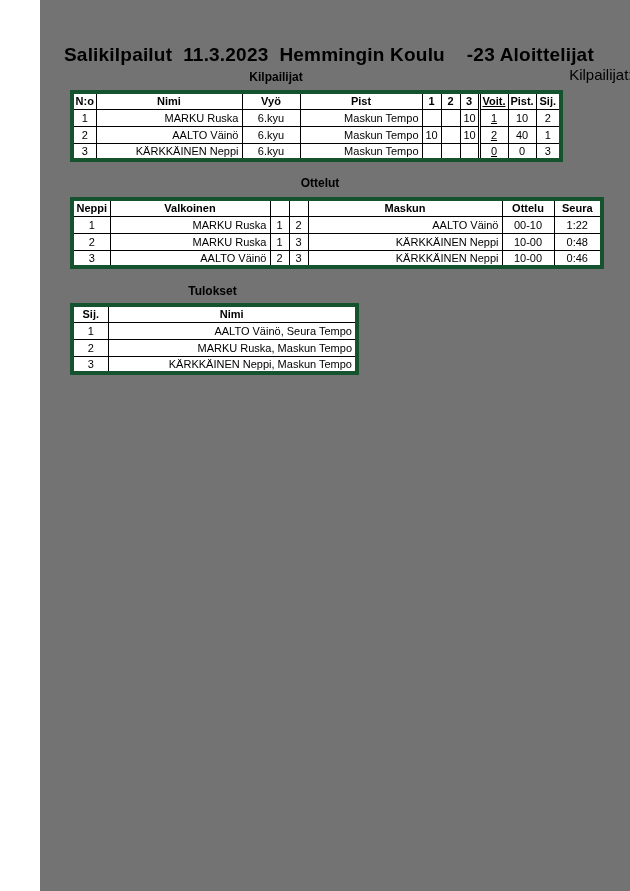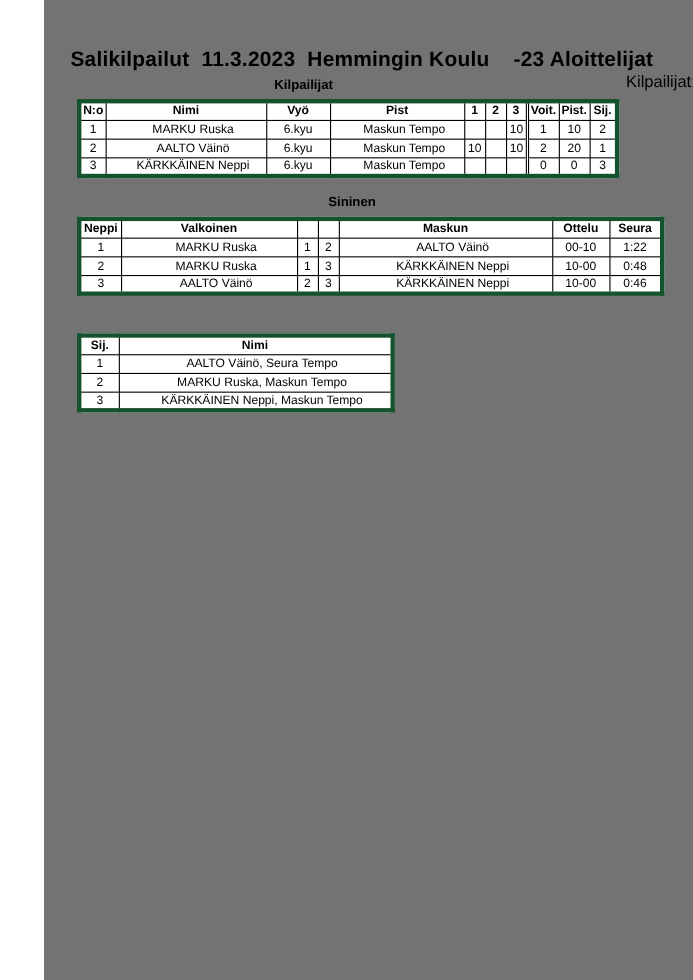--- a/index.html
+++ b/index.html
@@ -43,24 +43,24 @@
     white-space:nowrap;
     text-align:center;
   }
   th { font-weight:bold; padding:0 1px; }
 
   #t1 { left:30px; top:90px;  width:489px; }
   #t2 { left:30px; top:197px; width:530px; }
   #t3 { left:30px; top:303px; width:285px; }
 
   
-  #t1 td.c1, #t1 td.c3, #t2 td.c1, #t2 td.c4, #t3 td.c1 { text-align:center;padding-left:16px; }
+  #t1 td.c1, #t1 td.c3, #t2 td.c1, #t2 td.c4, #t3 td.c1 { text-align:right;padding-left:16px; }
 
   
-  #t1 .c7 { border-left:3px double #000; }
+  #t1 .c7 { border-left:3px double #000;text-decoration:underline; }
 </style>
 </head>
 <body>
 
 <div class="page">
 
   <div class="page-title">Salikilpailut  11.3.2023  Hemmingin Koulu    -23 Aloittelijat</div>
   <div class="competitors-count">Kilpailijat: 3</div>
 
   <div class="sec-title" id="sec1">Kilpailijat</div>
@@ -107,39 +107,39 @@
         </tr>
         <tr>
           <td class="c0">2</td>
           <td class="c1">AALTO Väinö</td>
           <td class="c2">6.kyu</td>
           <td class="c3">Maskun Tempo</td>
           <td class="c4">10</td>
           <td class="c5"></td>
           <td class="c6">10</td>
           <td class="c7">2</td>
-          <td class="c8">20</td>
+          <td class="c8">40</td>
           <td class="c9">1</td>
         </tr>
         <tr>
           <td class="c0">3</td>
           <td class="c1">KÄRKKÄINEN Neppi</td>
           <td class="c2">6.kyu</td>
           <td class="c3">Maskun Tempo</td>
           <td class="c4"></td>
           <td class="c5"></td>
           <td class="c6"></td>
           <td class="c7">0</td>
           <td class="c8">0</td>
           <td class="c9">3</td>
         </tr>
       </tbody>
   </table>
 
-  <div class="sec-title" id="sec2">Sininen</div>
+  <div class="sec-title" id="sec2">Ottelut</div>
 
   <table id="t2">
     <colgroup>
       <col style="width:38px">
         <col style="width:160px">
         <col style="width:19px">
         <col style="width:19px">
       <col style="width:194px">
         <col style="width:52px">
         <col style="width:48px">
@@ -179,20 +179,21 @@
           <td class="c1">AALTO Väinö</td>
           <td class="c2">2</td>
           <td class="c3">3</td>
           <td class="c4">KÄRKKÄINEN Neppi</td>
           <td class="c5">10-00</td>
           <td class="c6">0:46</td>
         </tr>
       </tbody>
   </table>
 
+  <div class="sec-title" id="sec3">Tulokset</div>
 
   <table id="t3">
     <colgroup>
       <col style="width:36px">
         <col style="width:249px">
     </colgroup>
     <thead>
       <tr>
         <th class="c0">Sij.</th>
         <th class="c1">Nimi</th>

